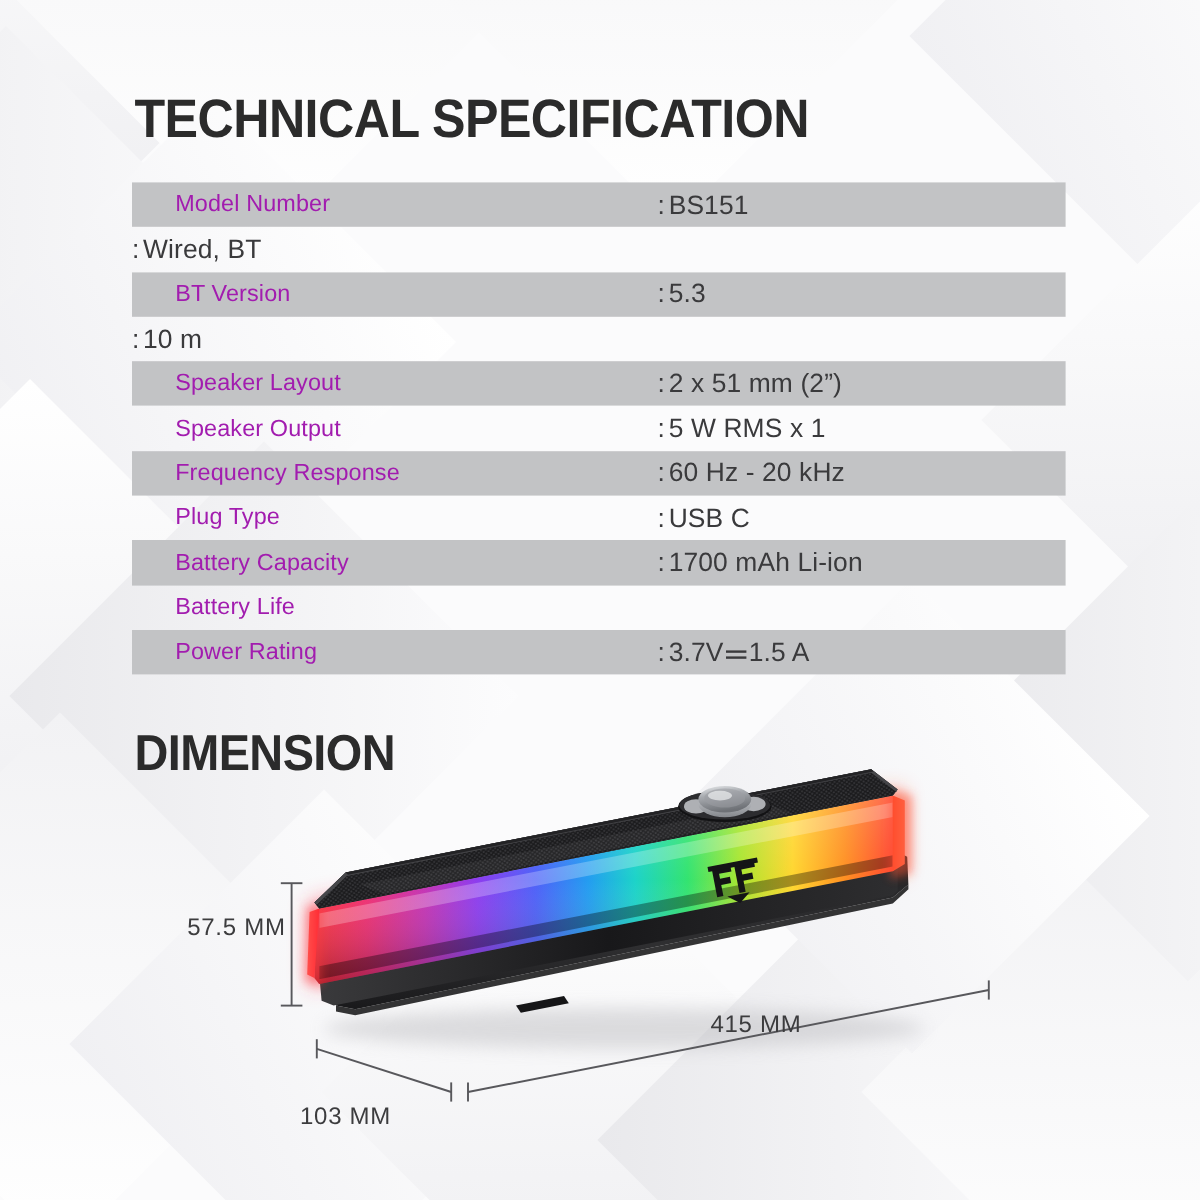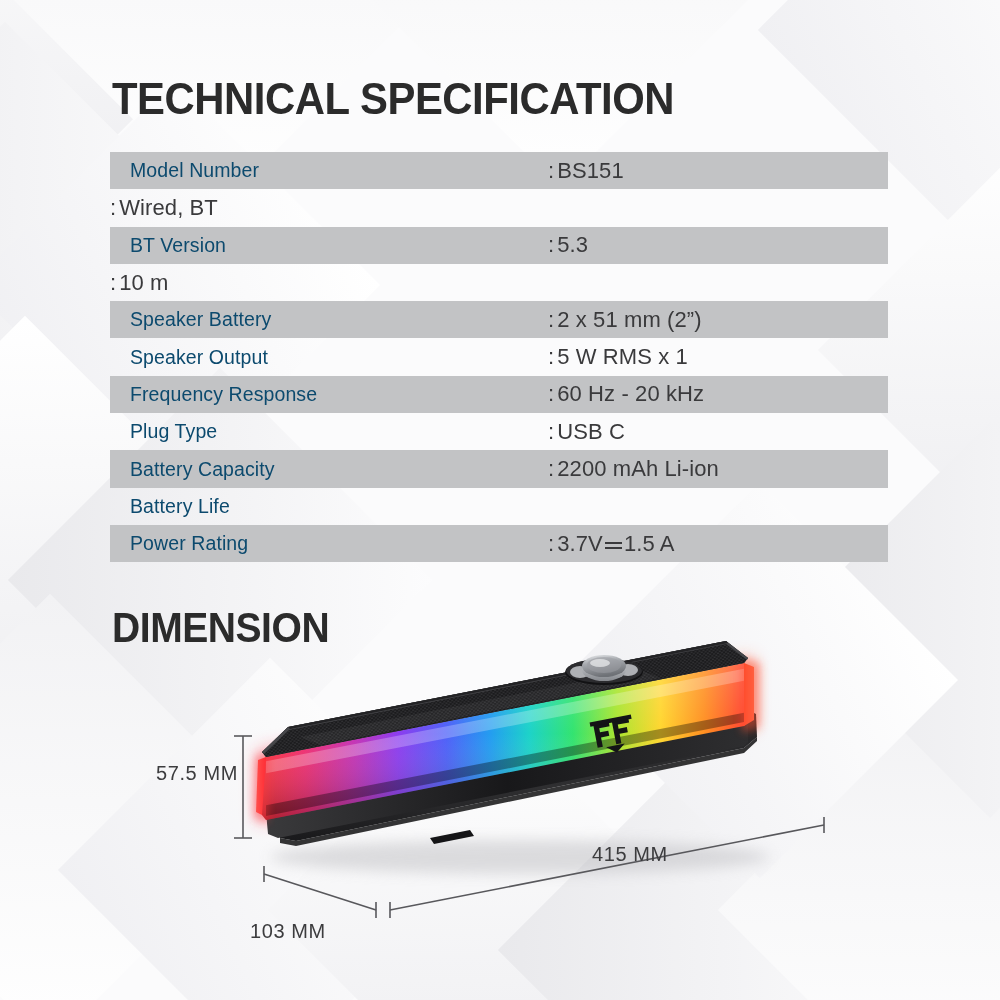--- a/index.html
+++ b/index.html
@@ -72,24 +72,24 @@
   .spec-row {
     position: relative;
     height: 37.3px;
     display: flex;
     align-items: center;
     box-sizing: border-box;
   }
   .spec-row.shaded { background: #c2c3c5; }
   .spec-label {
     width: 438px;
-    padding-left: 20px;
+    padding-left: 36px;
     box-sizing: border-box;
     font-size: 19.5px;
-    color: #0c4a6e;
+    color: #a21caf;
     letter-spacing: 0.1px;
     white-space: nowrap;
   }
   .spec-value {
     flex: 1;
     font-size: 22px;
     color: #3a3a3c;
     letter-spacing: 0.1px;
     white-space: nowrap;
   }
@@ -175,42 +175,42 @@
     <div class="spec-row shaded">
       <div class="spec-label">BT Version</div>
       <div class="spec-value"><span class="spec-colon">:</span><span>5.3</span></div>
     </div>
 
     <div class="spec-row">
       <div class="spec-value"><span class="spec-colon">:</span><span>10 m</span></div>
     </div>
 
     <div class="spec-row shaded">
-      <div class="spec-label">Speaker Battery</div>
+      <div class="spec-label">Speaker Layout</div>
       <div class="spec-value"><span class="spec-colon">:</span><span>2 x 51 mm (2”)</span></div>
     </div>
 
     <div class="spec-row">
       <div class="spec-label">Speaker Output</div>
       <div class="spec-value"><span class="spec-colon">:</span><span>5 W RMS x 1</span></div>
     </div>
 
     <div class="spec-row shaded">
       <div class="spec-label">Frequency Response</div>
       <div class="spec-value"><span class="spec-colon">:</span><span>60 Hz - 20 kHz</span></div>
     </div>
 
     <div class="spec-row">
       <div class="spec-label">Plug Type</div>
       <div class="spec-value"><span class="spec-colon">:</span><span>USB C</span></div>
     </div>
 
     <div class="spec-row shaded">
       <div class="spec-label">Battery Capacity</div>
-      <div class="spec-value"><span class="spec-colon">:</span><span>2200 mAh Li-ion</span></div>
+      <div class="spec-value"><span class="spec-colon">:</span><span>1700 mAh Li-ion</span></div>
     </div>
 
     <div class="spec-row">
       <div class="spec-label">Battery Life</div>
     </div>
 
     <div class="spec-row shaded">
       <div class="spec-label">Power Rating</div>
       <div class="spec-value"><span class="spec-colon">:</span><span>3.7V</span><span class="dc-sym"></span><span>1.5 A</span></div>
     </div>

